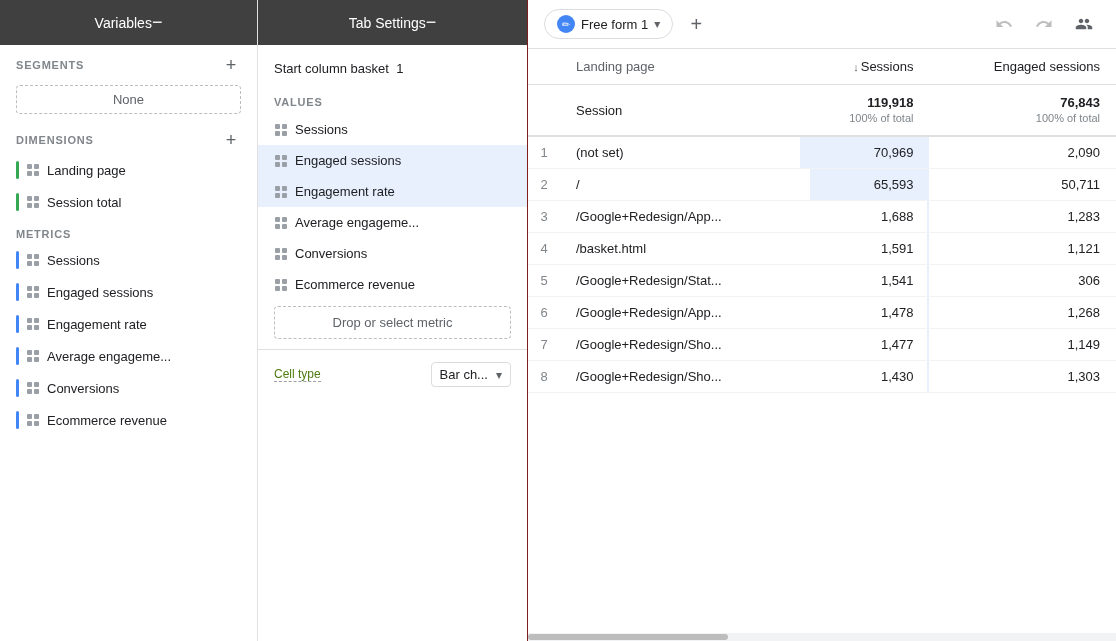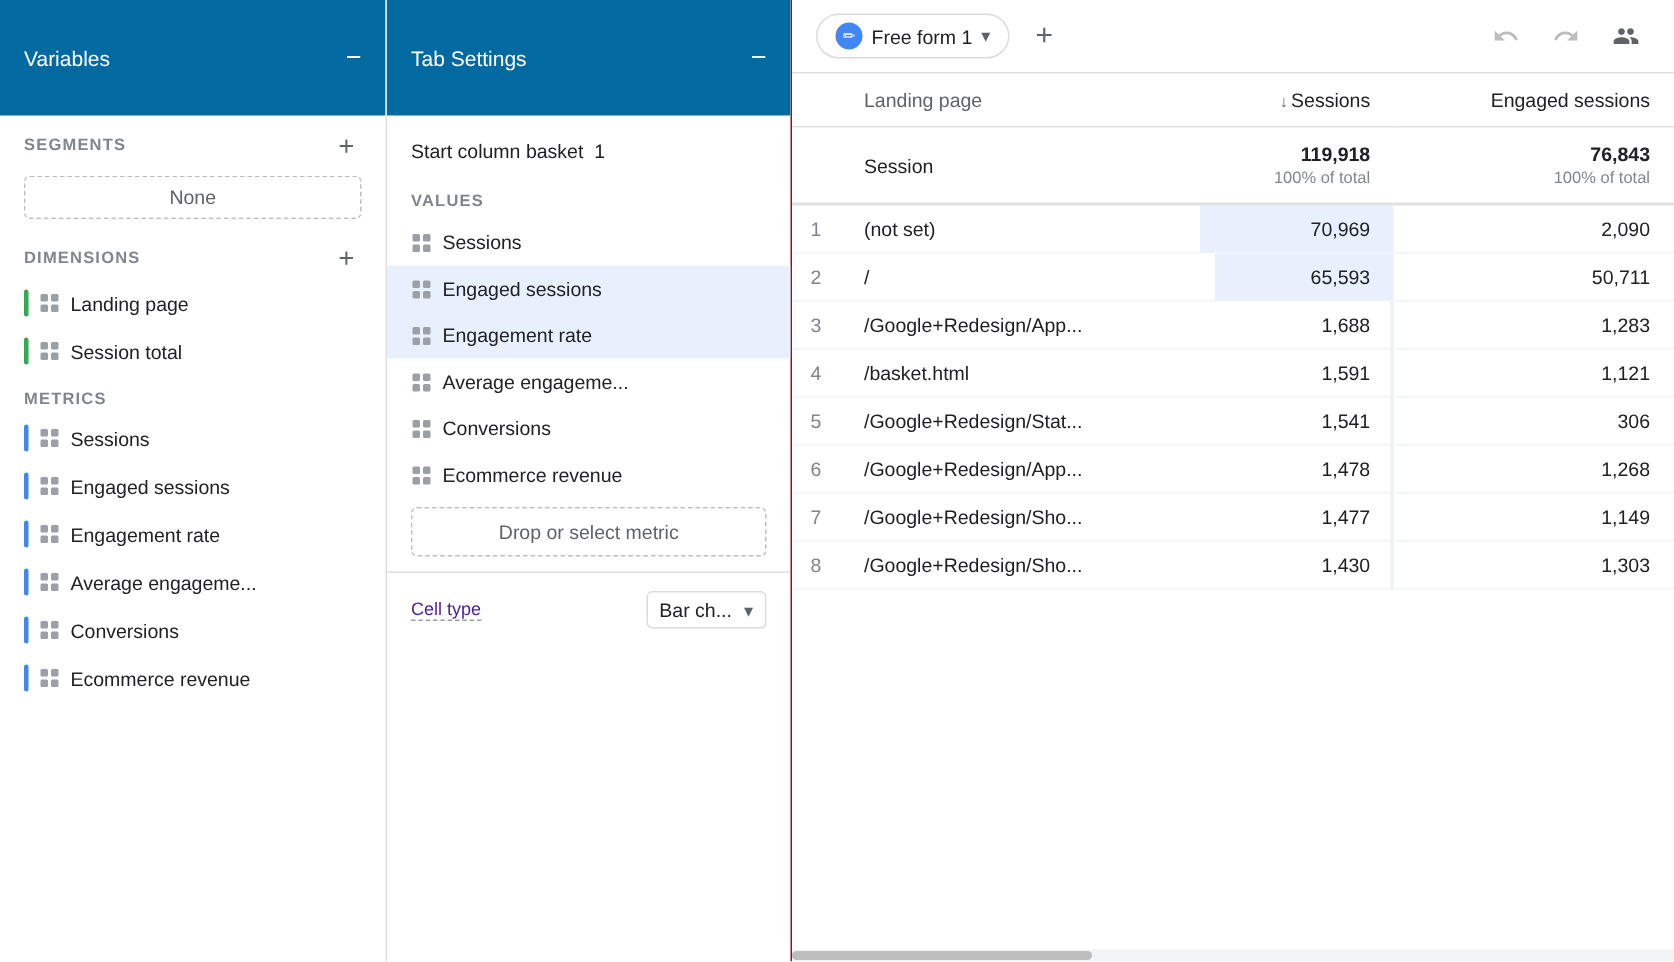--- a/index.html
+++ b/index.html
@@ -9,27 +9,27 @@
     .variables-panel {
       width: 258px;
       min-width: 258px;
       background: #fff;
       border-right: 1px solid #e0e0e0;
       display: flex;
       flex-direction: column;
       overflow-y: auto;
     }
     .panel-header {
-      background: #0369a1;
+      background: #404040;
       color: #fff;
-      padding: 28px 16px;
+      padding: 12px 16px;
       font-size: 14px;
       font-weight: 500;
       display: flex;
-      justify-content: space-between;
+      justify-content: center;
       align-items: center;
     }
     .panel-header .minus-icon { font-size: 18px; cursor: pointer; color: #fff; }
     .section-header {
       display: flex;
       justify-content: space-between;
       align-items: center;
       padding: 10px 16px 4px 16px;
       font-size: 11px;
       font-weight: 600;
@@ -160,21 +160,21 @@
     .cell-type-row {
       padding: 12px 16px;
       display: flex;
       align-items: center;
       justify-content: space-between;
       border-top: 1px solid #e0e0e0;
       margin-top: 4px;
     }
     .cell-type-label {
       font-size: 12px;
-      color: #4c1d95;
+      color: #4d7c0f;
       border-bottom: 1px dashed #9aa0a6;
     }
 
     
     .data-panel {
       flex: 1;
       display: flex;
       flex-direction: column;
       overflow: hidden;
     }

